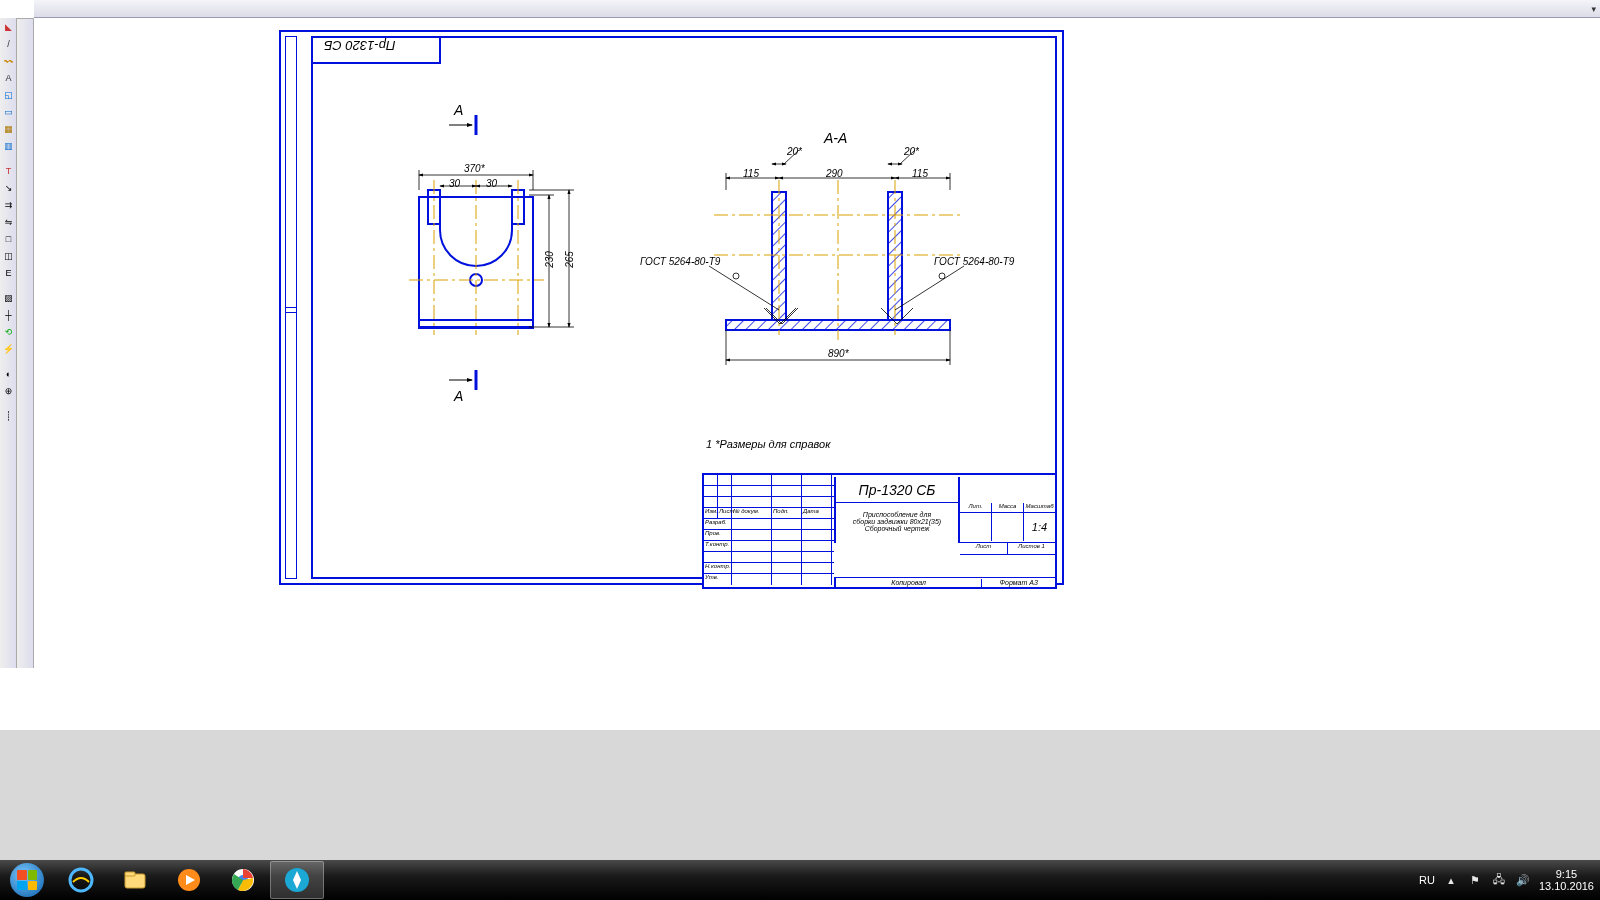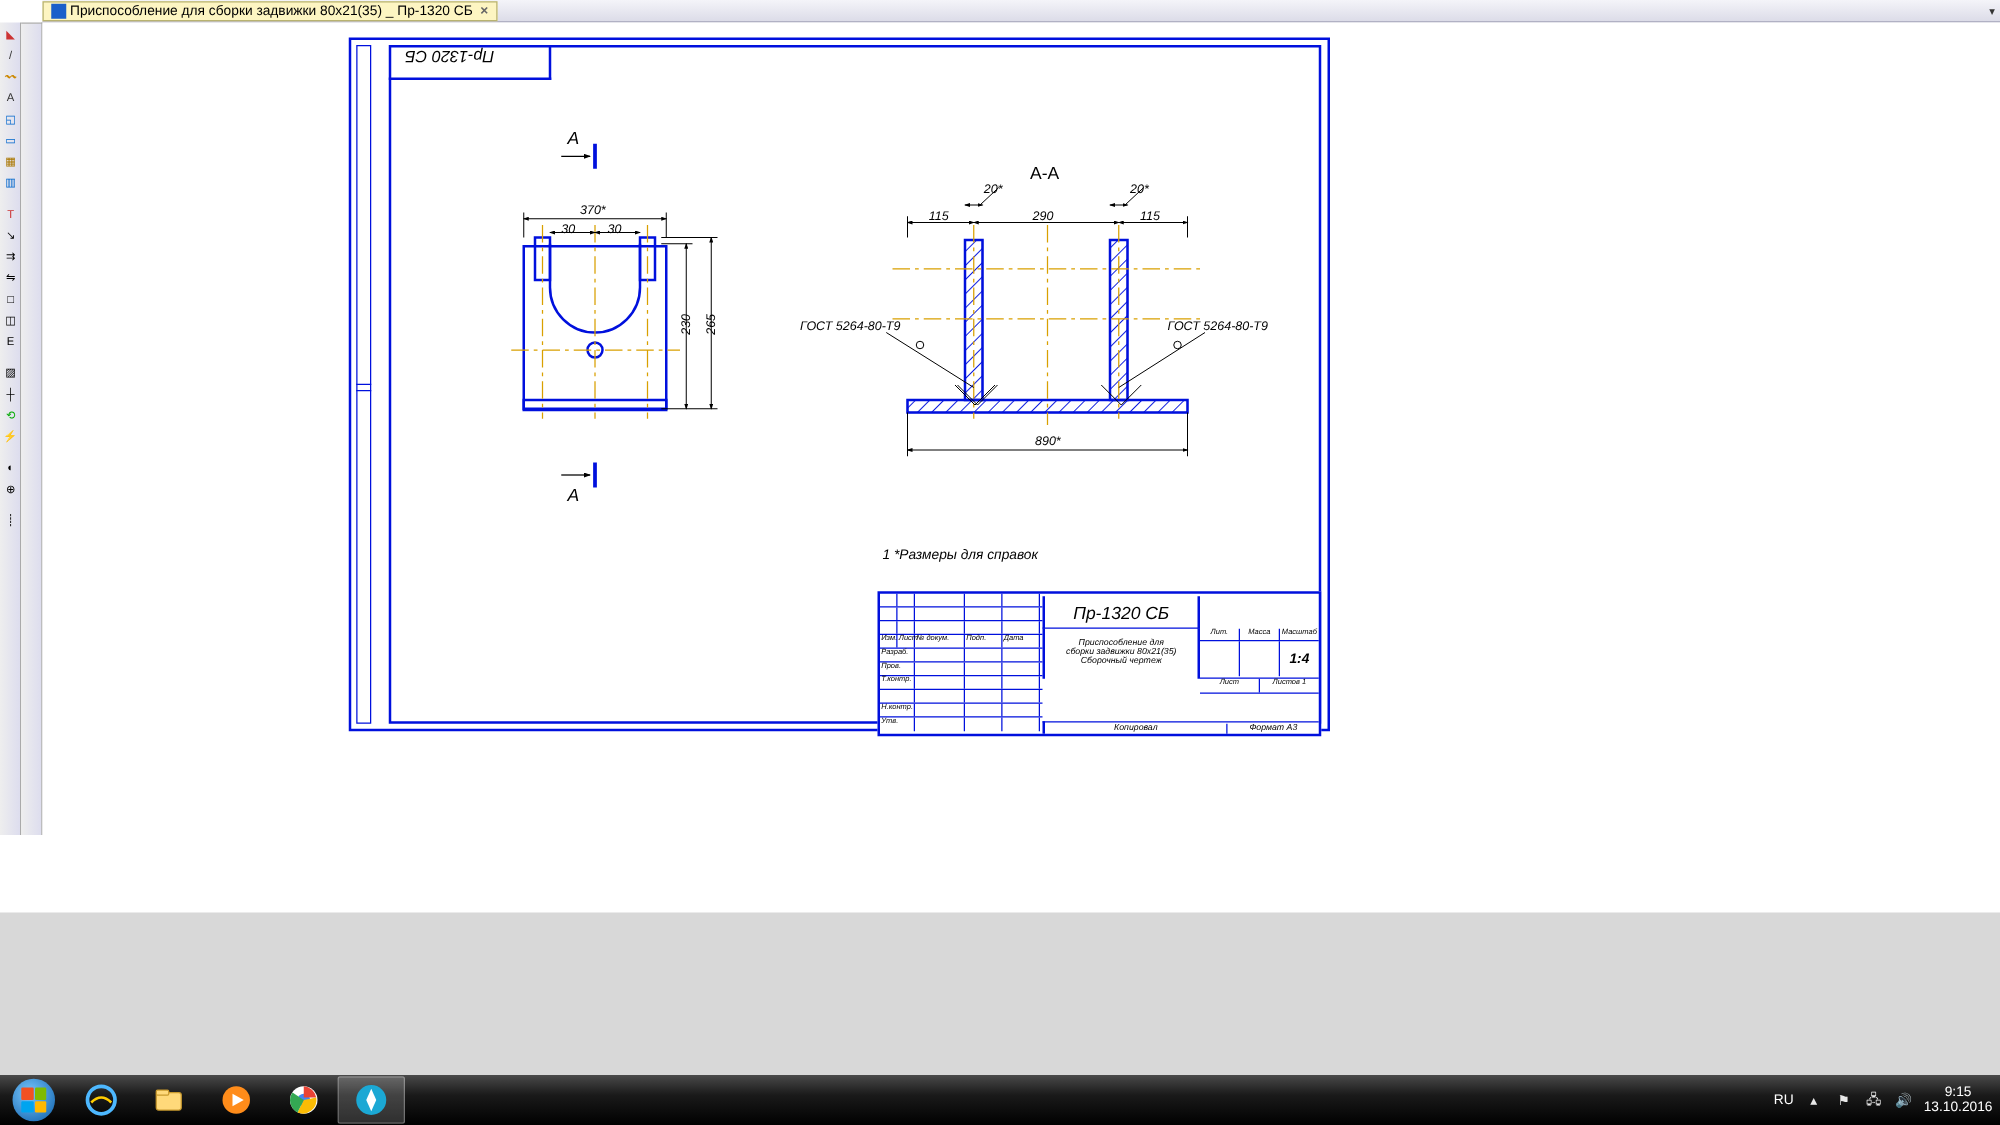--- a/index.html
+++ b/index.html
@@ -17,32 +17,32 @@
 .frame { position:absolute; border:2px solid #0010dd; }
 .frame.outer { top:0; left:15px; width:785px; height:555px; }
 .frame.inner { top:6px; left:47px; width:746px; height:543px; }
 .side-strip { position:absolute; top:6px; left:21px; width:12px; height:543px; background:#fff; border:1px solid #0010dd; }
 .side-strip::before,.side-strip::after { content:''; position:absolute; left:-1px; right:-1px; height:1px; background:#0010dd; }
 .side-strip::before { top:270px; }
 .side-strip::after { top:275px; }
 .corner-box { position:absolute; top:6px; left:47px; width:130px; height:28px; border:2px solid #0010dd; border-top:none; border-left:none; }
 .corner-txt { position:absolute; top:8px; left:60px; transform:rotate(180deg); font-style:italic; font-size:13px; color:#000; }
 .view-label { position:absolute; font-style:italic; font-size:14px; color:#000; }
-.section-label { position:absolute; font-size:14px; color:#000; }
+.section-label { position:absolute; font-style:italic; font-size:14px; color:#000; }
 .dim-label { position:absolute; font-style:italic; font-size:10px; color:#000; }
 .note-text { position:absolute; font-style:italic; font-size:11px; color:#000; }
 svg.dwg { position:absolute; top:0; left:0; }
 .title-block { position:absolute; right:7px; bottom:6px; width:355px; height:116px; border:2px solid #0010dd; background:#fff; font-style:italic; }
 .tb-big-title { position:absolute; top:2px; left:130px; right:95px; height:26px; border-left:2px solid #0010dd; border-right:2px solid #0010dd; border-bottom:1px solid #0010dd; display:flex; align-items:center; justify-content:center; font-size:14px; font-style:italic; }
 .tb-desc { position:absolute; top:28px; left:130px; right:95px; height:40px; border-left:2px solid #0010dd; border-right:2px solid #0010dd; font-size:7px; text-align:center; padding-top:8px; }
 .tb-right { position:absolute; top:28px; right:0; width:95px; height:40px; border-bottom:1px solid #0010dd; font-size:6px; }
 .tb-right .r1 { height:10px; border-bottom:1px solid #0010dd; display:flex; }
 .tb-right .r1 div { flex:1; border-right:1px solid #0010dd; text-align:center; }
 .tb-right .r2 { height:28px; display:flex; }
-.tb-right .r2 div { flex:1; border-right:1px solid #0010dd; display:flex; align-items:center; justify-content:center; font-size:11px;font-weight:bold; }
+.tb-right .r2 div { flex:1; border-right:1px solid #0010dd; display:flex; align-items:center; justify-content:center; font-size:11px; }
 .tb-left { position:absolute; top:0; left:0; width:130px; height:114px; }
 .tb-left .row { height:11px; border-bottom:1px solid #0010dd; display:flex; }
 .tb-left .c { border-right:1px solid #0010dd; font-size:6px; padding-left:1px; }
 .tb-bottom { position:absolute; bottom:0; left:130px; right:0; height:10px; border-top:1px solid #0010dd; border-left:2px solid #0010dd; font-size:7px; text-align:center; padding-top:1px; display:flex; }
 .tb-bottom div:first-child { flex:2; border-right:1px solid #0010dd; }
 .tb-bottom div:last-child { flex:1; }
 .scrollbar-h { position:absolute; left:34px; right:0; bottom:112px; height:18px; background:#e8e8f0; border-top:1px solid #aaa; }
 .input-row { position:absolute; left:0; right:0; bottom:88px; height:22px; background:#f0f0f0; border-top:1px solid #ccc; padding:2px 20px; }
 .input-row input { width:100%; height:17px; border:1px solid #a8a8b0; background:#fff; font-size:11px; padding:0 3px; }
 .status-bar { position:absolute; left:0; right:0; bottom:66px; height:22px; background:#f0f0f4; border-top:1px solid #d0d0d8; display:flex; align-items:center; padding:0 4px; font-size:11px; color:#333; }
@@ -56,25 +56,20 @@
 .tray { margin-left:auto; display:flex; align-items:center; gap:8px; padding-right:6px; color:#fff; font-size:11px; }
 .tray-ic { width:16px; height:16px; display:flex; align-items:center; justify-content:center; opacity:.9; }
 .clock { text-align:center; line-height:1.1; }
 .lang { font-size:11px; }
 .below-fold { position:absolute; top:730px; left:0; right:0; height:170px; background:#d8d8d8; }
 </style>
 </head>
 <body>
 
 <div class="tab-bar">
-  <div class="tab">
-    <span class="ic"></span>
-    <span>Приспособление для сборки задвижки 80х21(35) _ Пр-1320 СБ</span>
-    <span class="x">×</span>
-  </div>
   <span class="tab-scroll">▾</span>
 </div>
 
 <div class="left-tools">
   <div class="tool-ic" style="color:#c33">◣</div>
   <div class="tool-ic" style="color:#333">/</div>
   <div class="tool-ic" style="color:#c80">〰</div>
   <div class="tool-ic" style="color:#333">A</div>
   <div class="tool-ic" style="color:#06c">◱</div>
   <div class="tool-ic" style="color:#06c">▭</div>

